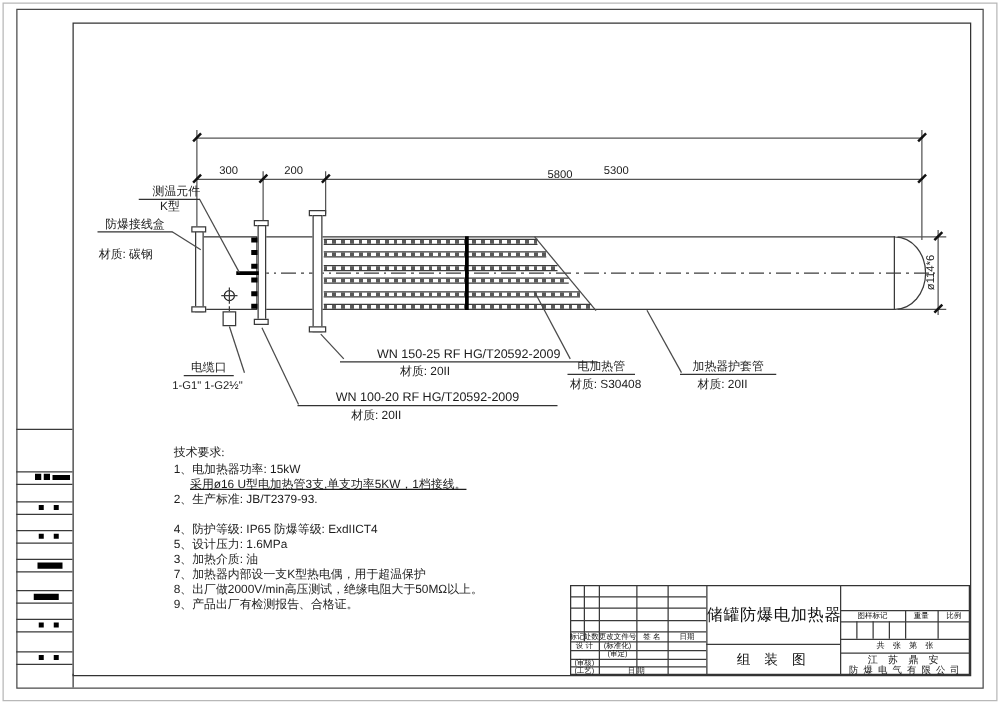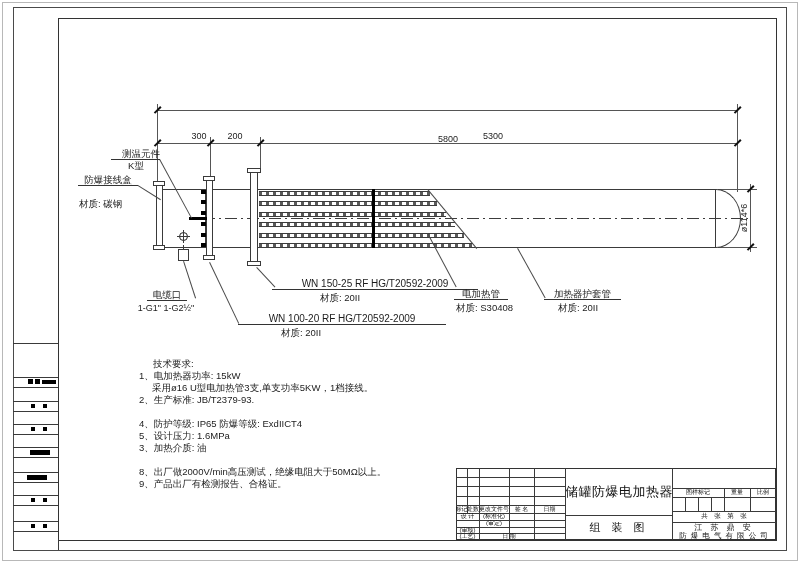--- a/index.html
+++ b/index.html
@@ -68,21 +68,21 @@
   <div class="lnl" style="left:737px;top:104px;width:1px;height:88px;"></div>
   <div class="lnl" style="left:157px;top:110px;width:581px;height:1px;"></div>
   <div class="lnl" style="left:157px;top:143px;width:581px;height:1px;"></div>
   <div class="tick" style="left:153px;top:109px;"></div>
   <div class="tick" style="left:733px;top:109px;"></div>
   <div class="tick" style="left:153px;top:142px;"></div>
   <div class="tick" style="left:206px;top:142px;"></div>
   <div class="tick" style="left:256px;top:142px;"></div>
   <div class="tick" style="left:733px;top:142px;"></div>
   <div class="dimtxt ctr" style="left:430px;top:98px;width:36px;margin-top:36px;">5800</div>
-  <div class="dimtxt ctr" style="left:184px;top:131px;width:30px;">300</div>
+  <div class="dimtxt ctr" style="left:168px;top:131px;width:30px;">300</div>
   <div class="dimtxt ctr" style="left:220px;top:131px;width:30px;">200</div>
   <div class="dimtxt ctr" style="left:474px;top:131px;width:38px;">5300</div>
 
   <div class="lnl" style="left:718px;top:189px;width:39px;height:1px;"></div>
   <div class="lnl" style="left:718px;top:247px;width:39px;height:1px;"></div>
   <div class="lnl" style="left:750px;top:184px;width:1px;height:68px;"></div>
   <div class="tick" style="left:746px;top:188px;"></div>
   <div class="tick" style="left:746px;top:246px;"></div>
   <div class="dimtxt ctr" style="left:722px;top:213px;width:44px;transform:rotate(-90deg);">ø114*6</div>
 
@@ -151,27 +151,28 @@
 
   <div class="txt u ctr" style="left:238px;top:313px;width:208px;font-size:10px;">WN 100-20 RF HG/T20592-2009</div>
   <div class="txt" style="left:281px;top:327px;">材质: 20II</div>
 
   <div class="txt u ctr" style="left:454px;top:288px;width:54px;">电加热管</div>
   <div class="txt" style="left:456px;top:302px;">材质: S30408</div>
 
   <div class="txt u ctr" style="left:544px;top:288px;width:77px;">加热器护套管</div>
   <div class="txt" style="left:558px;top:302px;">材质: 20II</div>
 
-  <div class="txt" style="left:153px;top:358px;">技术要求:</div>
+  <div class="txt" style="left:139px;top:358px;font-family:Liberation Serif, serif;">技术要求:</div>
   <div class="txt" style="left:139px;top:370px;">1、电加热器功率: 15kW</div>
-  <div class="txt" style="left:152px;top:382px;">采用ø16  U型电加热管3支,单支功率5KW，1档接线。</div>
+  <div class="txt" style="left:152px;top:382px;text-decoration:underline;">采用ø16  U型电加热管3支,单支功率5KW，1档接线。</div>
   <div class="txt" style="left:139px;top:394px;">2、生产标准: JB/T2379-93.</div>
   <div class="txt" style="left:139px;top:418px;">4、防护等级: IP65  防爆等级: ExdIICT4</div>
   <div class="txt" style="left:139px;top:430px;">5、设计压力: 1.6MPa</div>
   <div class="txt" style="left:139px;top:442px;">3、加热介质: 油</div>
+  <div class="txt" style="left:139px;top:454px;">7、加热器内部设一支K型热电偶，用于超温保护</div>
   <div class="txt" style="left:139px;top:466px;">8、出厂做2000V/min高压测试，绝缘电阻大于50MΩ以上。</div>
   <div class="txt" style="left:139px;top:478px;">9、产品出厂有检测报告、合格证。</div>
 
   <div class="abs" style="left:456px;top:468px;width:320px;height:72px;border:1px solid #333;box-sizing:border-box;"></div>
   <div class="ln" style="left:565px;top:468px;width:1px;height:72px;"></div>
   <div class="ln" style="left:672px;top:468px;width:1px;height:72px;"></div>
 
   <div class="ln" style="left:456px;top:477px;width:109px;height:1px;"></div>
   <div class="ln" style="left:456px;top:486px;width:109px;height:1px;"></div>
   <div class="ln" style="left:456px;top:496px;width:109px;height:1px;"></div>

